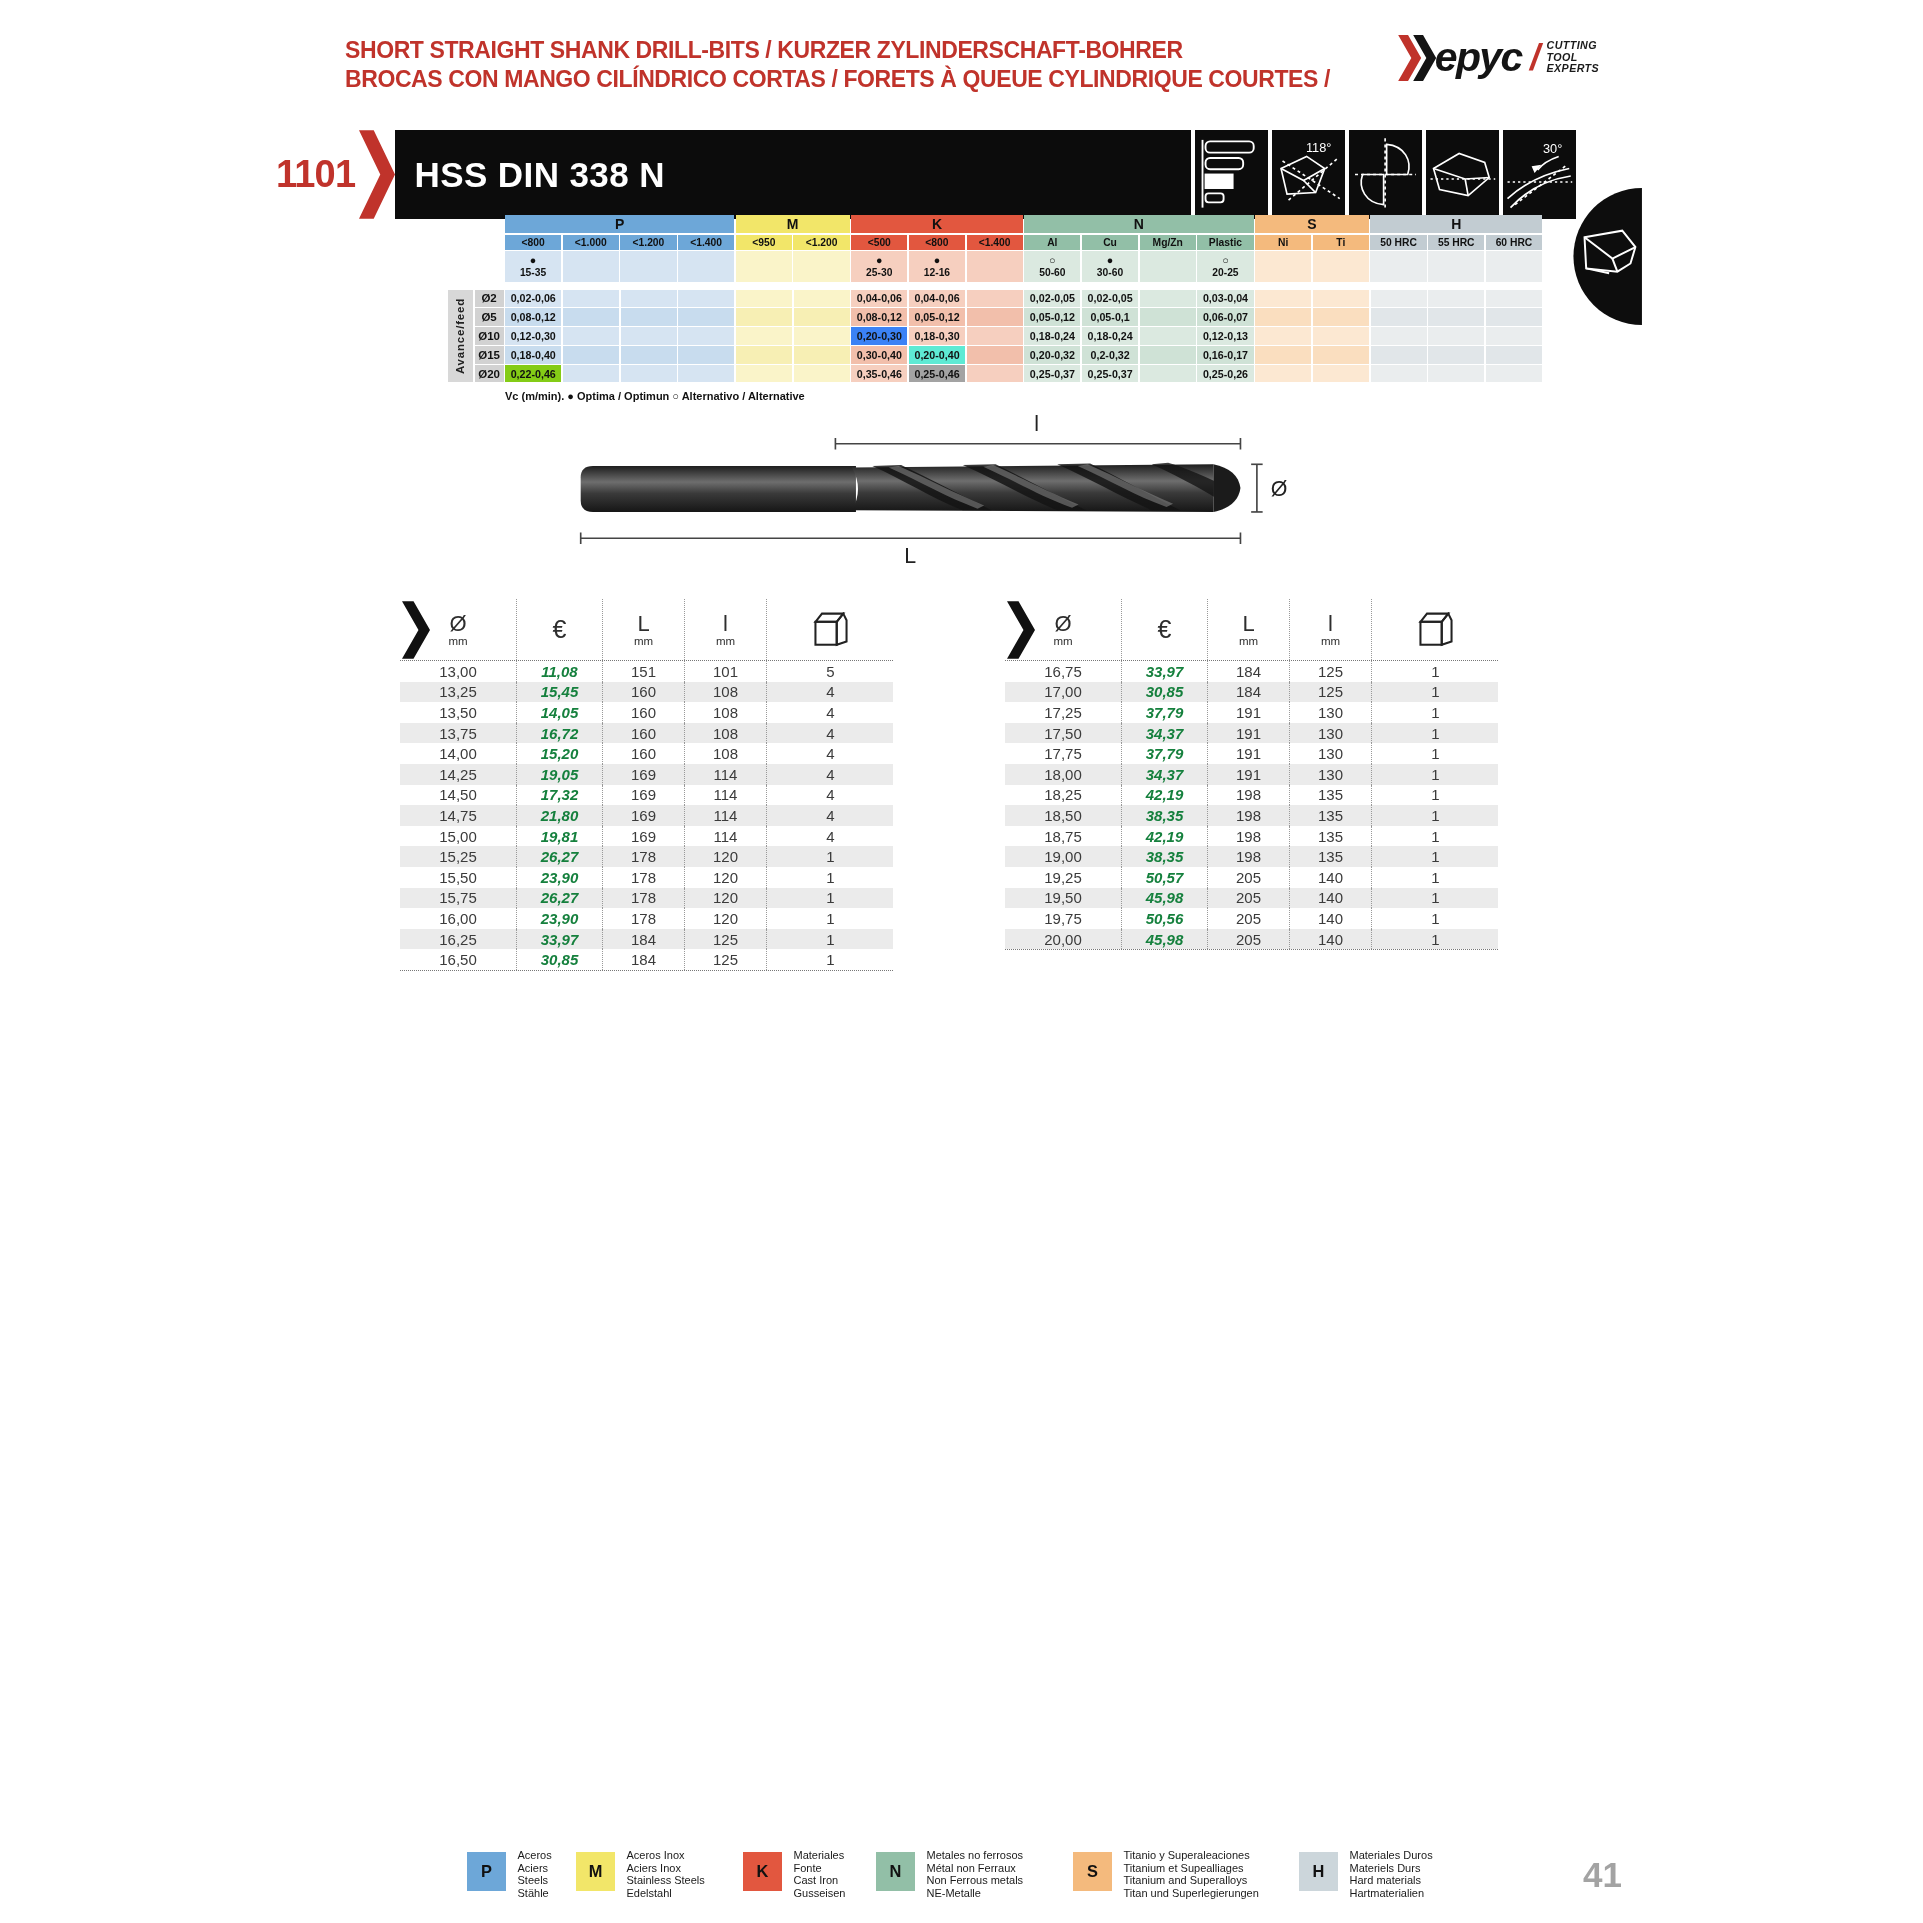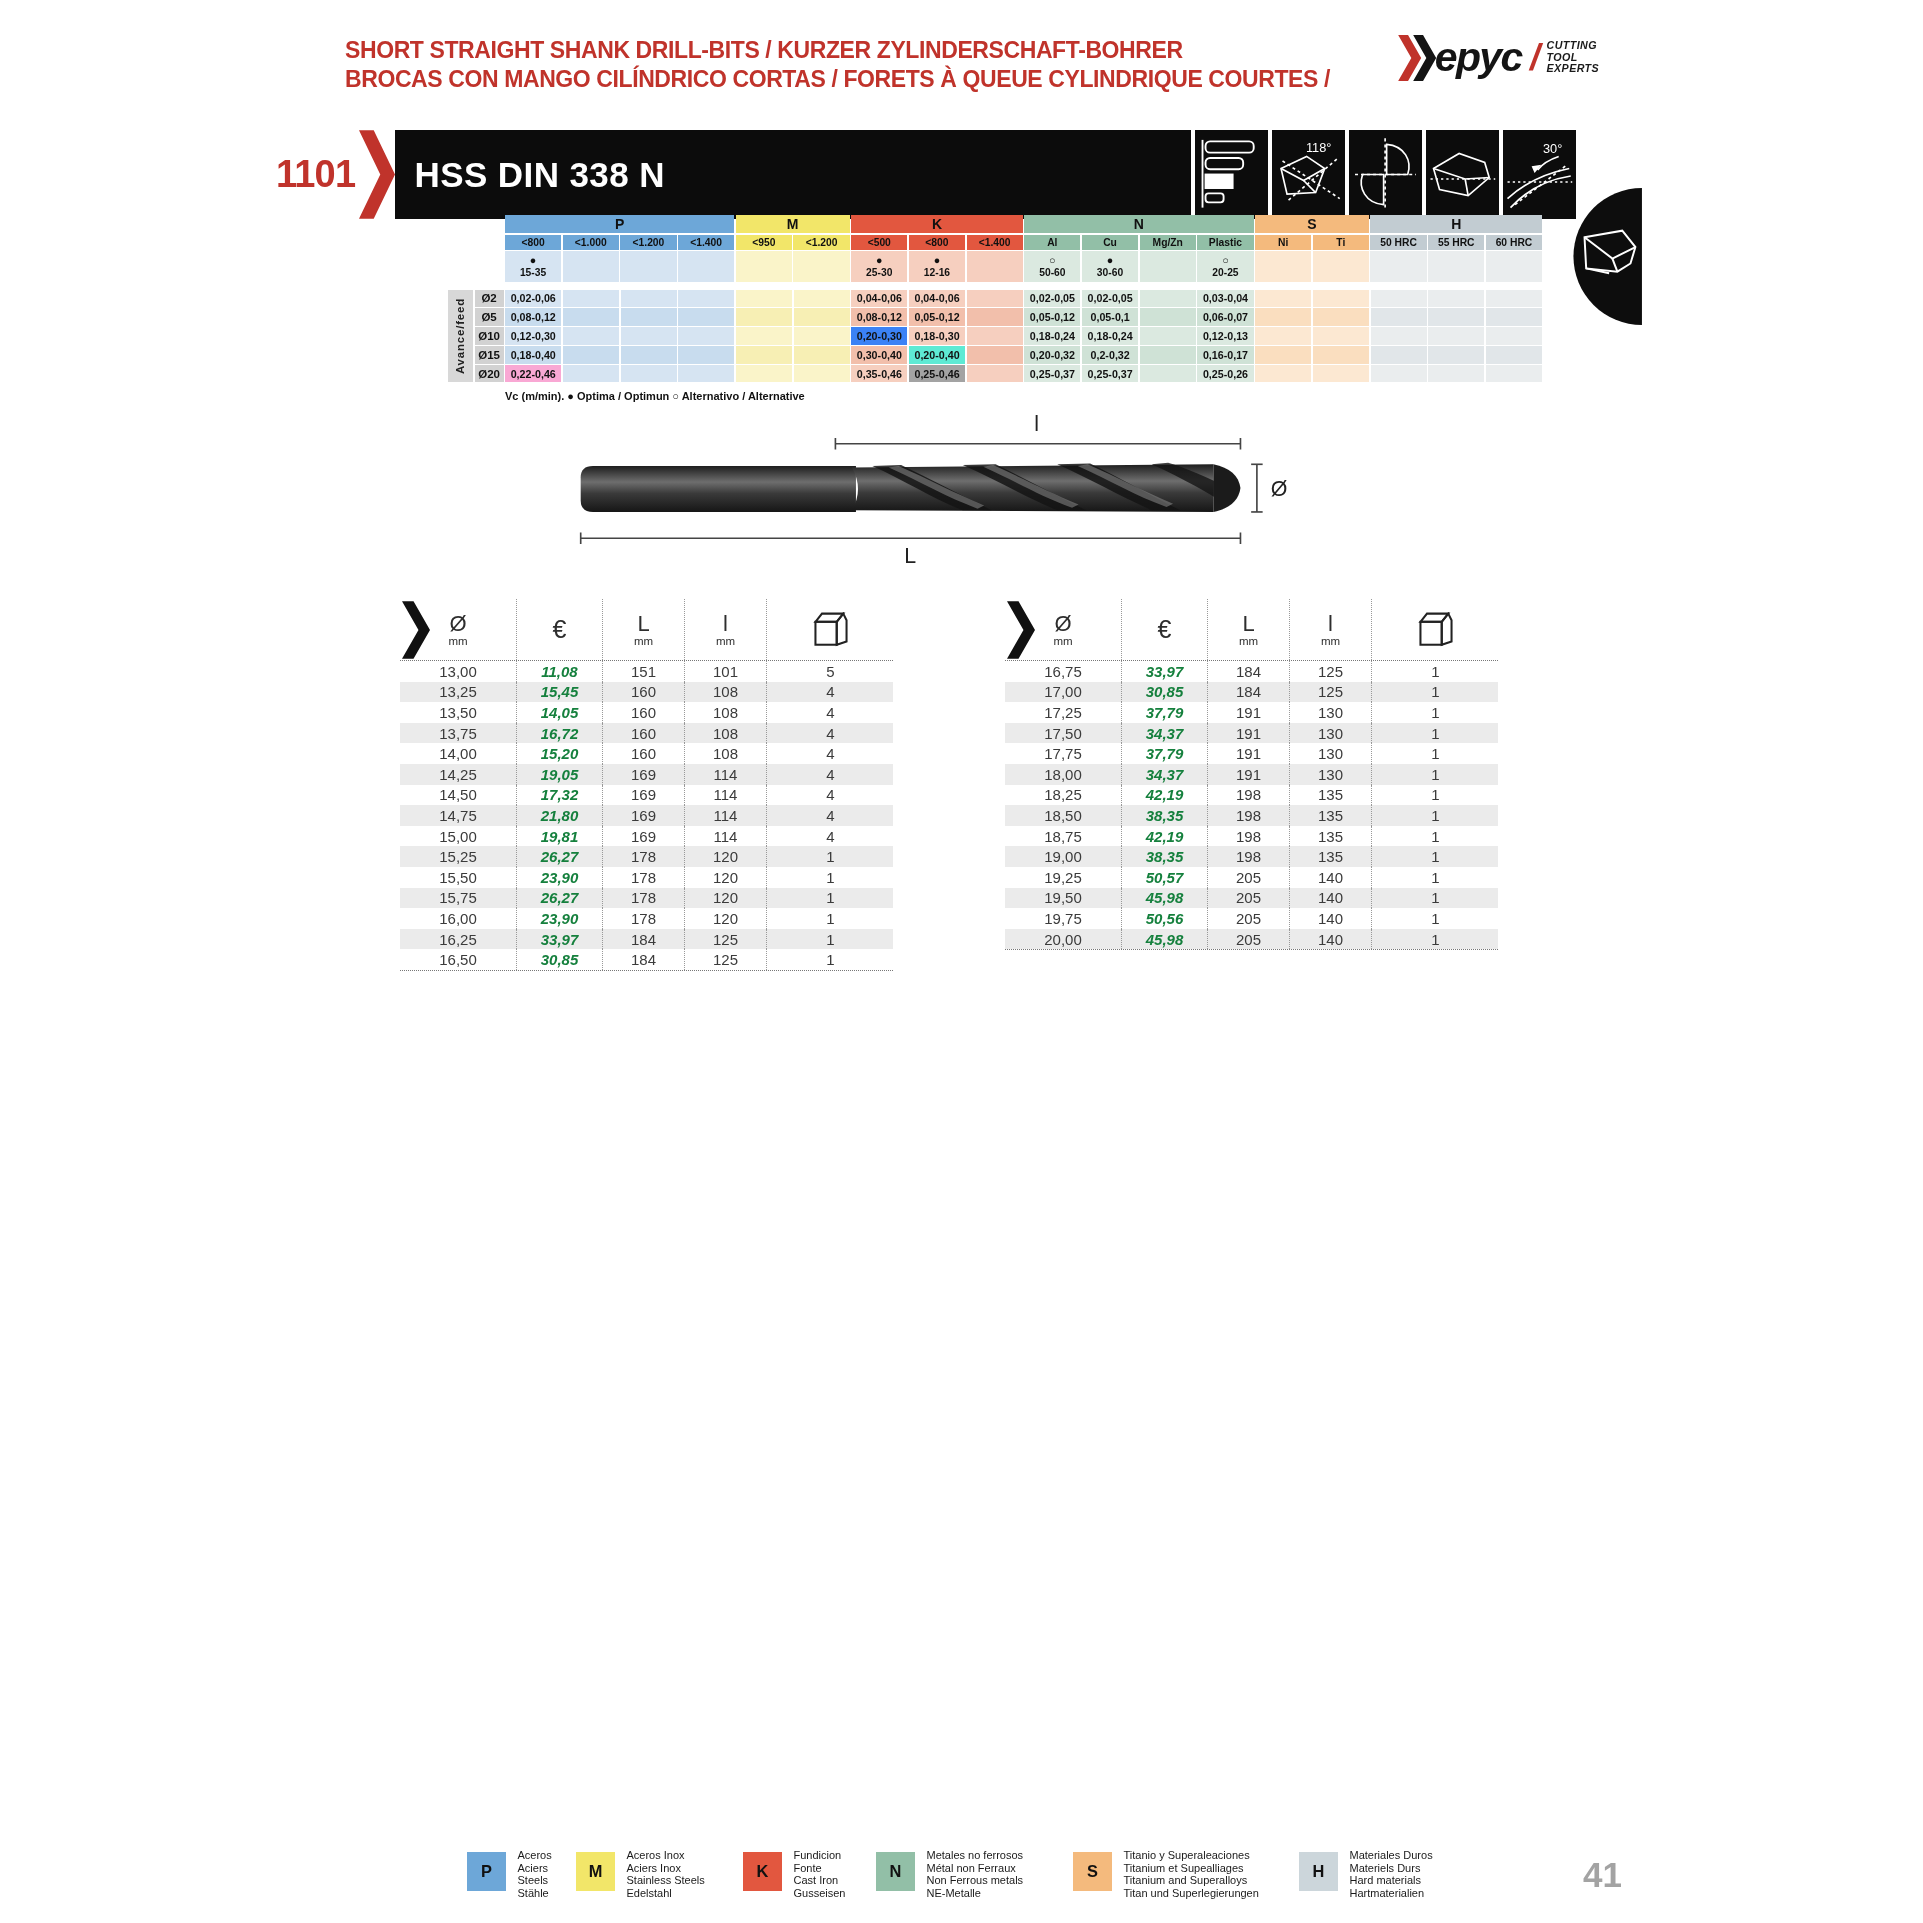--- a/index.html
+++ b/index.html
@@ -299,21 +299,21 @@
         <div class="f-cell" style="background: rgb(207, 226, 214);">0,20-0,32</div>
         <div class="f-cell" style="background: rgb(207, 226, 214);">0,2-0,32</div>
         <div class="f-cell" style="background: rgb(207, 226, 214);"></div>
         <div class="f-cell" style="background: rgb(207, 226, 214);">0,16-0,17</div>
         <div class="f-cell" style="background: rgb(250, 222, 191);"></div>
         <div class="f-cell" style="background: rgb(250, 222, 191);"></div>
         <div class="f-cell" style="background: rgb(225, 230, 233);"></div>
         <div class="f-cell" style="background: rgb(225, 230, 233);"></div>
         <div class="f-cell" style="background: rgb(225, 230, 233);"></div>
         <div class="dia">Ø20</div>
-        <div class="f-cell" style="background: #f9a8d4;">0,22-0,46</div>
+        <div class="f-cell" style="background: #84cc16;">0,22-0,46</div>
         <div class="f-cell" style="background: rgb(214, 228, 242);"></div>
         <div class="f-cell" style="background: rgb(214, 228, 242);"></div>
         <div class="f-cell" style="background: rgb(214, 228, 242);"></div>
         <div class="f-cell" style="background: rgb(250, 244, 201);"></div>
         <div class="f-cell" style="background: rgb(250, 244, 201);"></div>
         <div class="f-cell" style="background: rgb(246, 207, 191);">0,35-0,46</div>
         <div class="f-cell" style="background: #a3a3a3;">0,25-0,46</div>
         <div class="f-cell" style="background: rgb(246, 207, 191);"></div>
         <div class="f-cell" style="background: rgb(219, 233, 224);">0,25-0,37</div>
         <div class="f-cell" style="background: rgb(219, 233, 224);">0,25-0,37</div>
@@ -657,21 +657,21 @@
         <div class="leg-lines">
           <div>Aceros Inox</div>
           <div>Aciers Inox</div>
           <div>Stainless Steels</div>
           <div>Edelstahl</div>
         </div>
       </div>
       <div class="leg-item leg-K">
         <div class="leg-box" style="background: rgb(226, 87, 63);">K</div>
         <div class="leg-lines">
-          <div>Fundicion</div>
+          <div>Materiales</div>
           <div>Fonte</div>
           <div>Cast Iron</div>
           <div>Gusseisen</div>
         </div>
       </div>
       <div class="leg-item leg-N">
         <div class="leg-box" style="background: rgb(146, 191, 167);">N</div>
         <div class="leg-lines">
           <div>Metales no ferrosos</div>
           <div>Métal non Ferraux</div>

